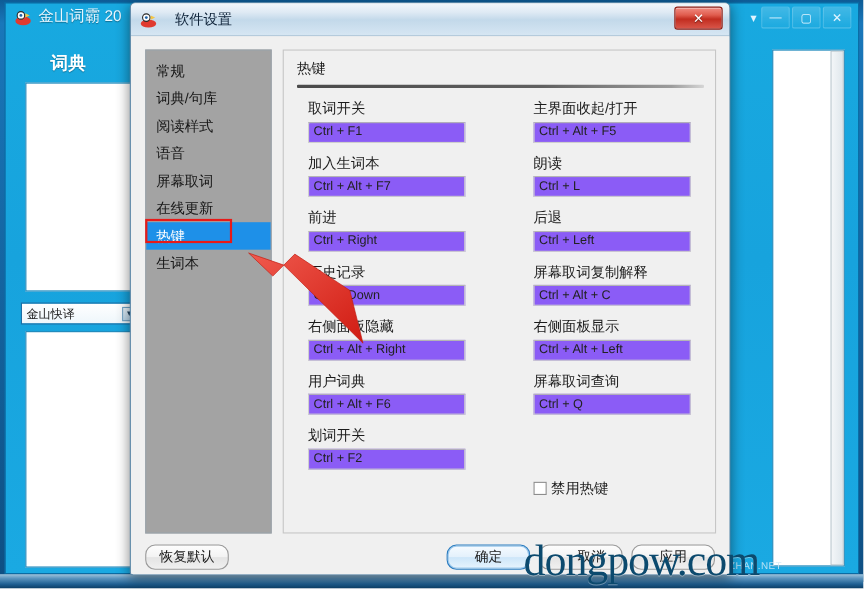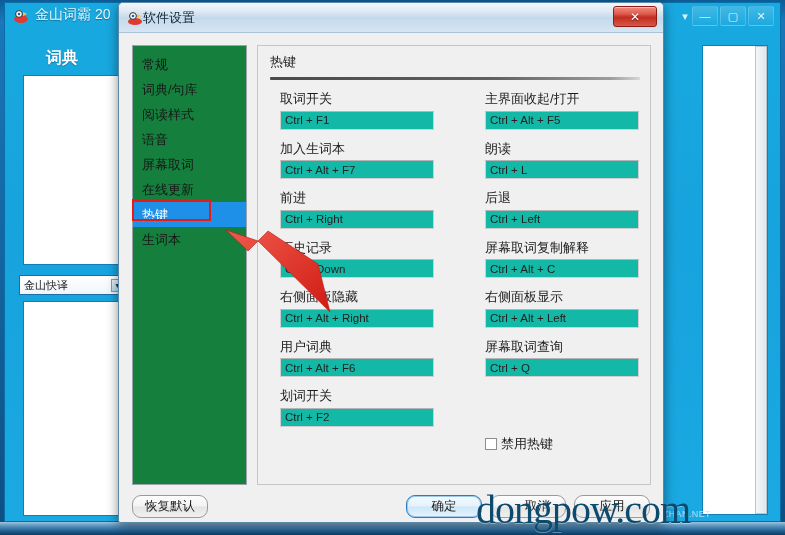--- a/index.html
+++ b/index.html
@@ -91,42 +91,42 @@
     box-shadow:0 3px 12px rgba(0,0,0,.45);
     overflow:hidden;
   }
   .dlg-titlebar{
     position:absolute;left:0;top:0;width:100%;height:30px;
     background:linear-gradient(180deg,#f2f7fb 0%,#dfeaf4 28%,#c3d9ea 52%,#d6e6f3 100%);
     border-bottom:1px solid #a9c2d6;box-sizing:border-box;
   }
   .dlg-ico{position:absolute;left:8px;top:7px;width:16px;height:16px;}
   .dlg-title{
-    position:absolute;left:24px;top:6px;font-size:13px;color:#10243a;
+    position:absolute;left:40px;top:6px;font-size:13px;color:#10243a;
     white-space:nowrap;
   }
   .dlg-close{
     position:absolute;right:6px;top:3px;width:44px;height:21px;
     background:linear-gradient(180deg,#f08c82 0%,#e05c4e 35%,#c22d20 55%,#d9564a 100%);
     border:1px solid #8f1d13;border-radius:3px;box-sizing:border-box;
     display:flex;align-items:center;justify-content:center;
     color:#fff;font-size:12px;font-weight:bold;
     text-shadow:0 1px 1px rgba(0,0,0,.5);
     box-shadow:inset 0 1px 0 rgba(255,255,255,.45);
     cursor:pointer;
   }
   .dlg-body{
     position:absolute;left:0;top:30px;width:546px;height:491px;
     background:#f0f0f0;
   }
 
   
   .sidebar{
     position:absolute;left:13px;top:12px;width:115px;height:440px;
-    background:#15803d;border:1px solid #9aa3ab;box-sizing:border-box;
+    background:#a3a3a3;border:1px solid #9aa3ab;box-sizing:border-box;
     padding-top:6px;
   }
   .side-item{
     height:25px;line-height:25px;padding-left:9px;font-size:13px;color:#161616;
     white-space:nowrap;cursor:pointer;
   }
   .side-item.selected{background:#1e90e8;color:#ffffff;}
 
   
   .groupbox{
@@ -146,22 +146,22 @@
     position:absolute;left:12px;top:44px;width:372px;height:385px;
   }
   .fcol{position:absolute;top:0;width:152px;}
   .fcol.left{left:10px;}
   .fcol.right{left:215px;}
   .field{margin-bottom:10px;}
   .field .flabel{
     font-size:13px;color:#1b1b1b;line-height:18px;margin-bottom:2px;white-space:nowrap;
   }
   .field .finput{
-    width:154px;height:19px;box-sizing:border-box;
-    background:#14b8a6;border:1px solid #cfcfcf;border-top-color:#b5b5b5;
+    width:143px;height:19px;box-sizing:border-box;
+    background:#8b5cf6;border:1px solid #cfcfcf;border-top-color:#b5b5b5;
     font-size:11.5px;color:#222;line-height:17px;padding:0 4px;
     font-family:"Liberation Sans","DejaVu Sans",sans-serif;
     outline:none;
   }
   .chkrow{
     position:absolute;left:215px;top:345px;display:flex;align-items:center;gap:4px;
   }
   .chkbox{
     width:12px;height:12px;background:#fff;border:1px solid #8d8d8d;
     box-sizing:border-box;display:inline-block;cursor:pointer;

